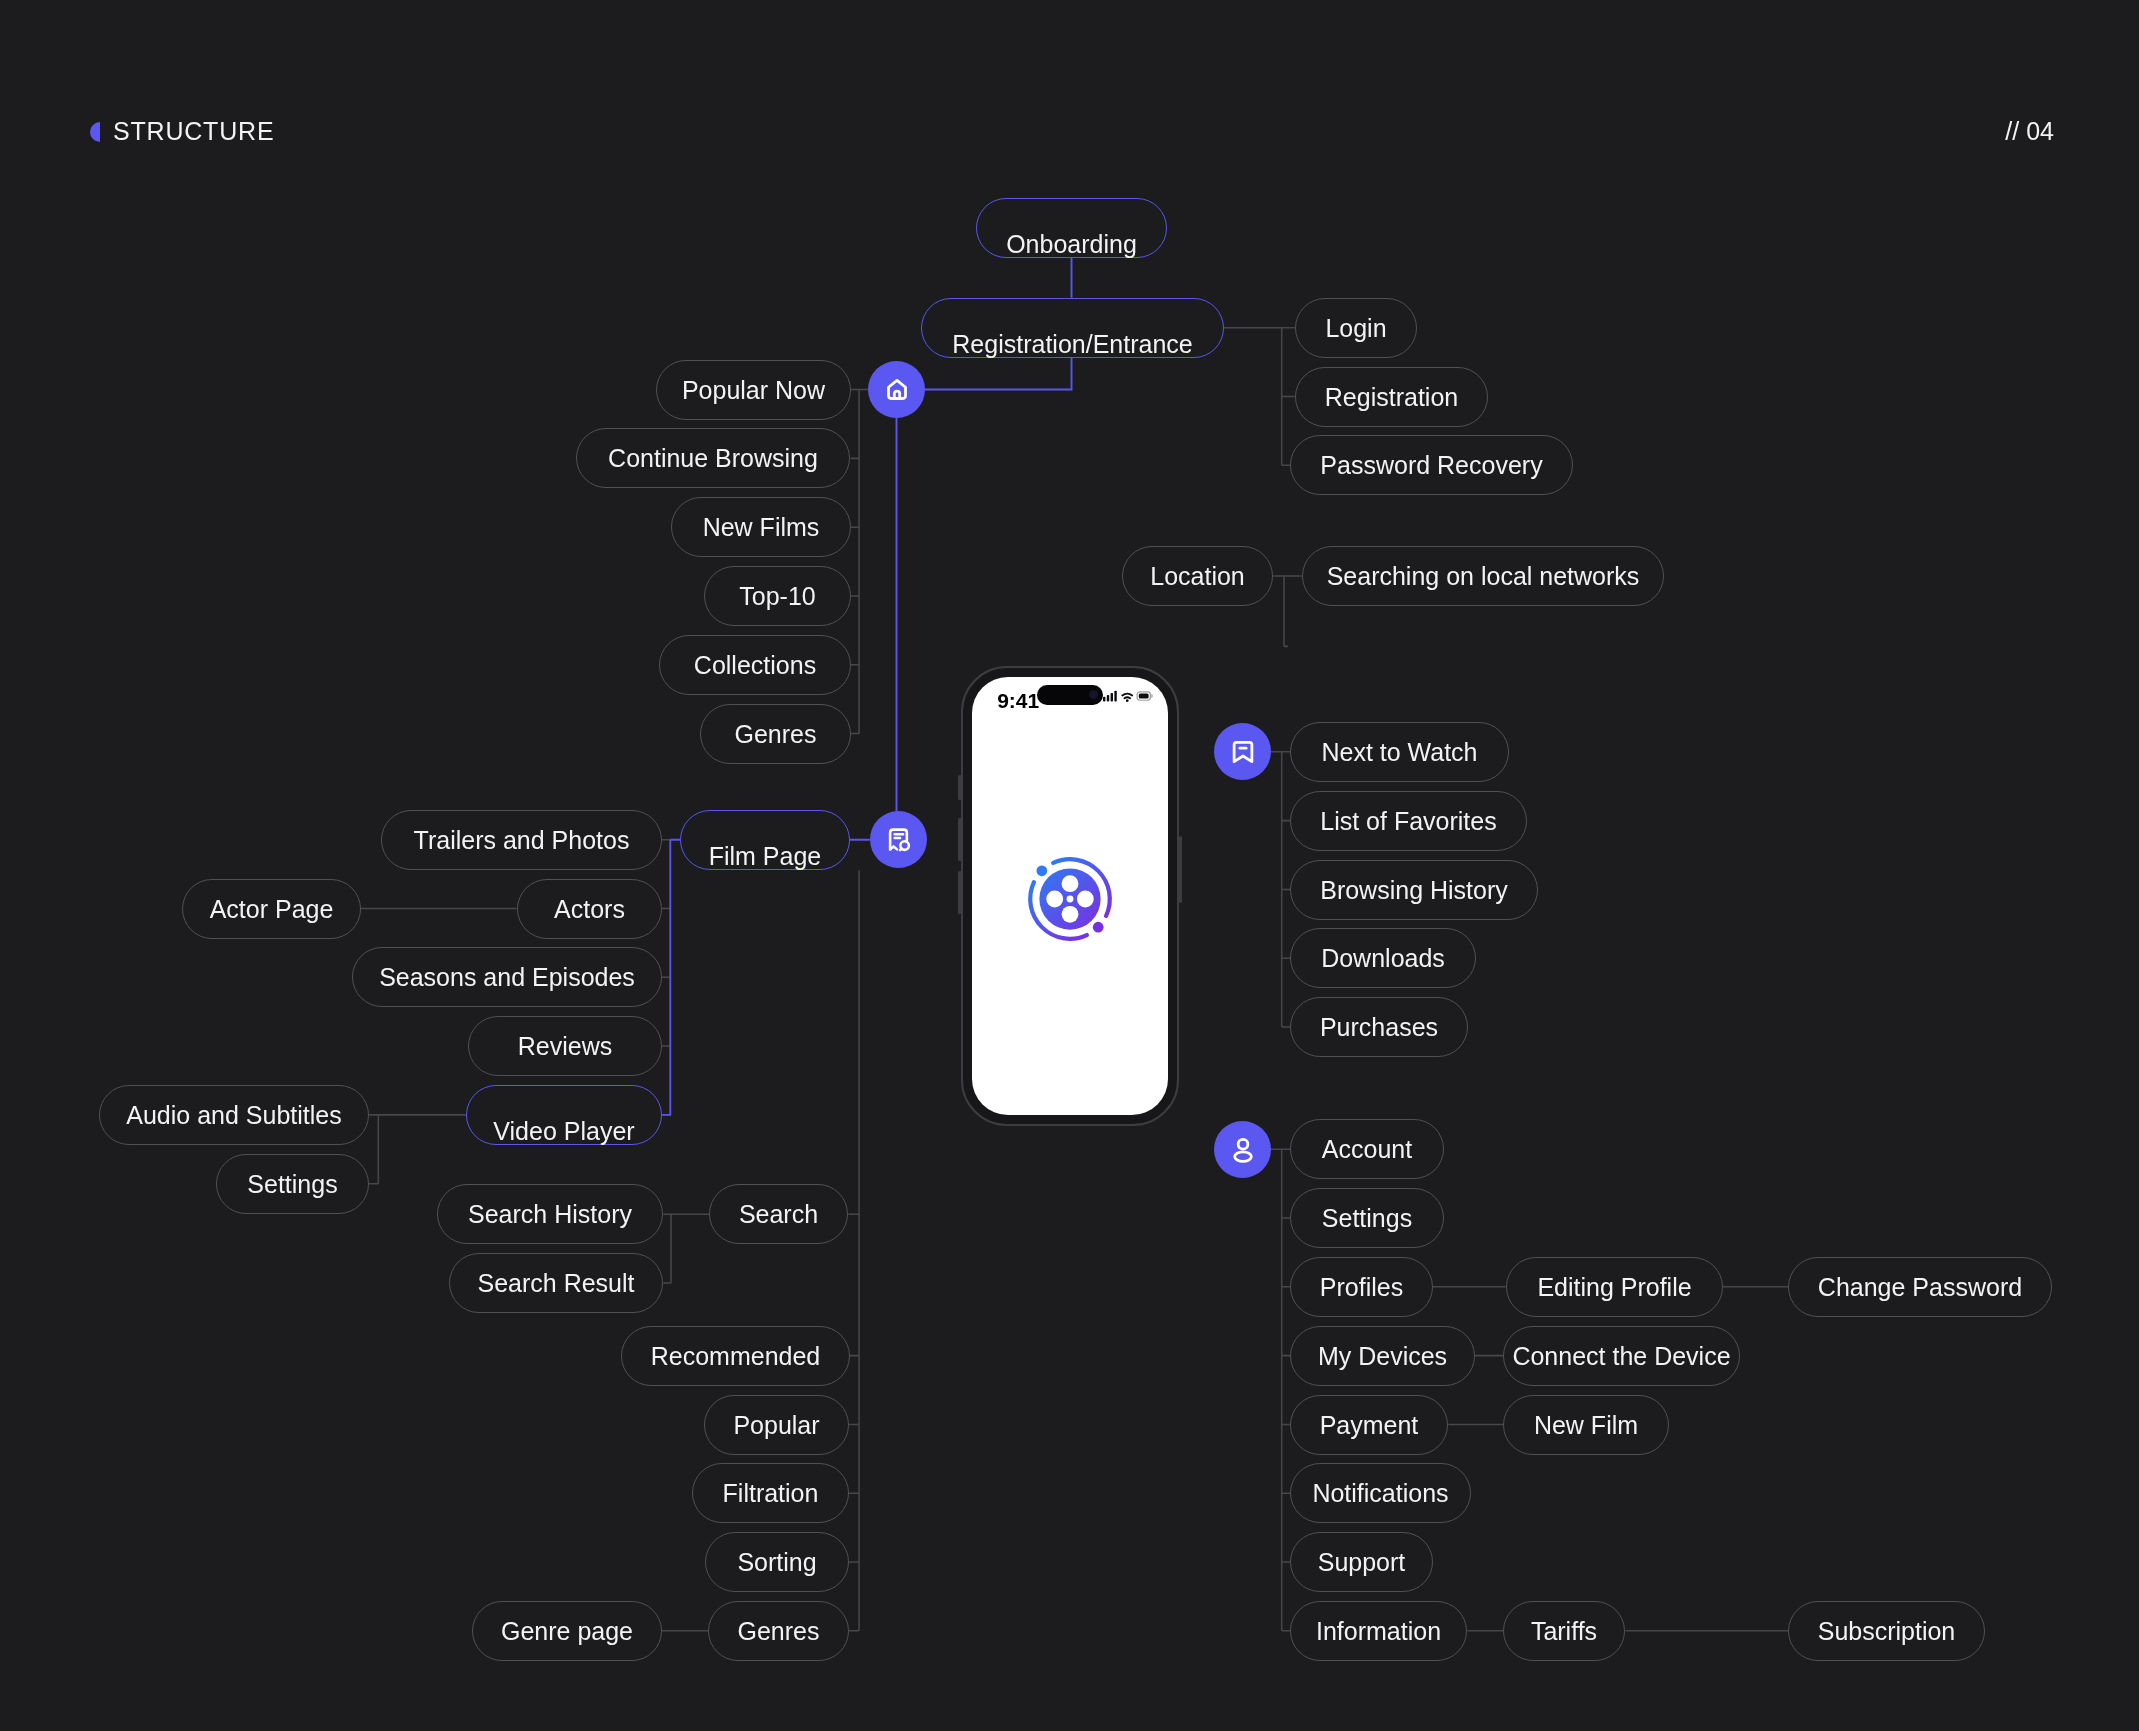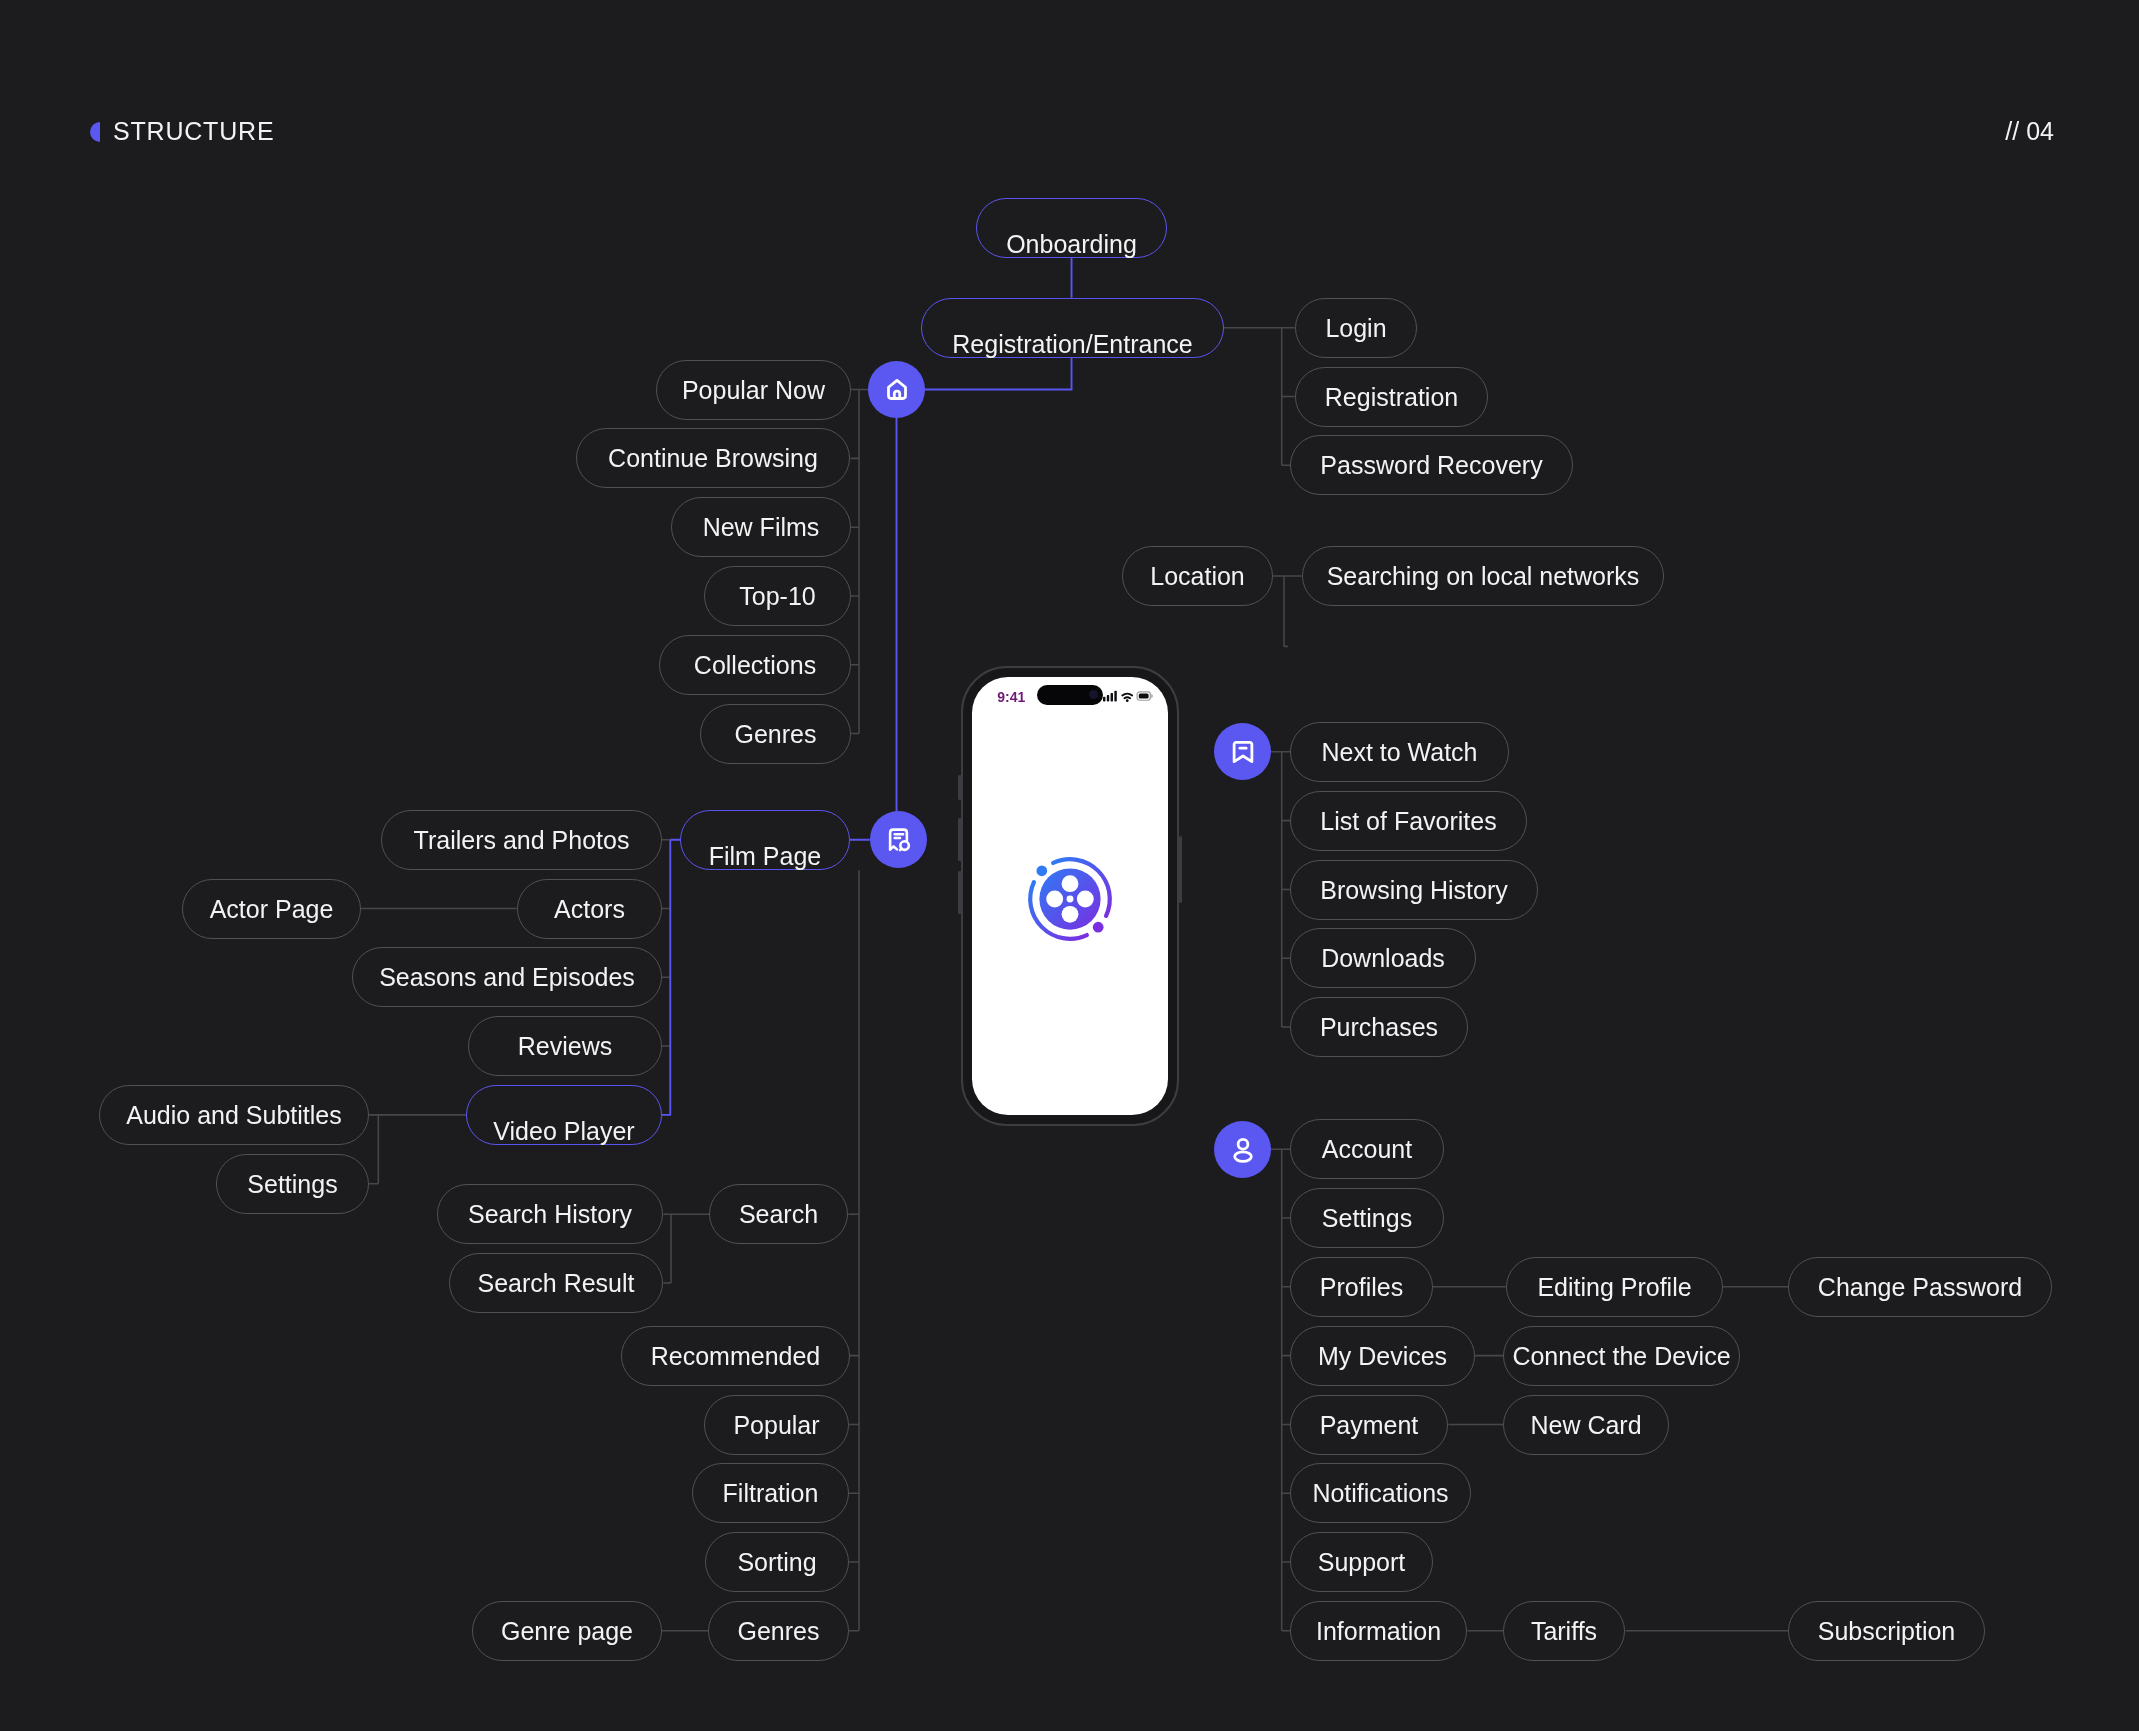--- a/index.html
+++ b/index.html
@@ -39,21 +39,21 @@
   .phone{
     position:absolute;left:961px;top:625px;width:218px;height:460px;
     background:#17171a;border:2.3px solid #3d3d41;border-radius:46px;box-sizing:border-box;
   }
   .phone .btn{position:absolute;background:#3d3d41;border-radius:1.5px;}
   .screen{
     position:absolute;left:9.2px;top:9.2px;right:9.2px;bottom:9.2px;
     background:#ffffff;border-radius:36px;overflow:hidden;
   }
   .time{
-    position:absolute;left:25px;top:11.5px;font-size:14px;font-weight:700;color:#701a75;
+    position:absolute;left:25px;top:11.5px;font-size:21px;font-weight:700;color:#000000;
     font-family:"Liberation Sans","DejaVu Sans",sans-serif;
   }
   .island{
     position:absolute;left:50%;transform:translateX(-50%);top:7.6px;
     width:66px;height:20px;background:#060608;border-radius:10.7px;
   }
   .island .cam{position:absolute;right:4.6px;top:5.3px;width:9.2px;height:9.2px;border-radius:50%;background:#14142a;}
   .statusicons{position:absolute;right:15.3px;top:13px;}
   .logo{position:absolute;left:50%;top:173px;transform:translateX(-50%);}
 </style>
@@ -254,21 +254,21 @@
   <div class="pill" style="left:1290px;top:1285px;width:185px">
       <span>My Devices</span>
     </div>
   <div class="pill" style="left:1503px;top:1285px;width:237px">
       <span>Connect the Device</span>
     </div>
   <div class="pill" style="left:1290px;top:1354px;width:158px">
       <span>Payment</span>
     </div>
   <div class="pill" style="left:1503px;top:1354px;width:166px">
-      <span>New Card</span>
+      <span>New Film</span>
     </div>
   <div class="pill" style="left:1290px;top:1422px;width:181px">
       <span>Notifications</span>
     </div>
   <div class="pill" style="left:1290px;top:1491px;width:143px">
       <span>Support</span>
     </div>
   <div class="pill" style="left:1290px;top:1560px;width:177px">
       <span>Information</span>
     </div>

